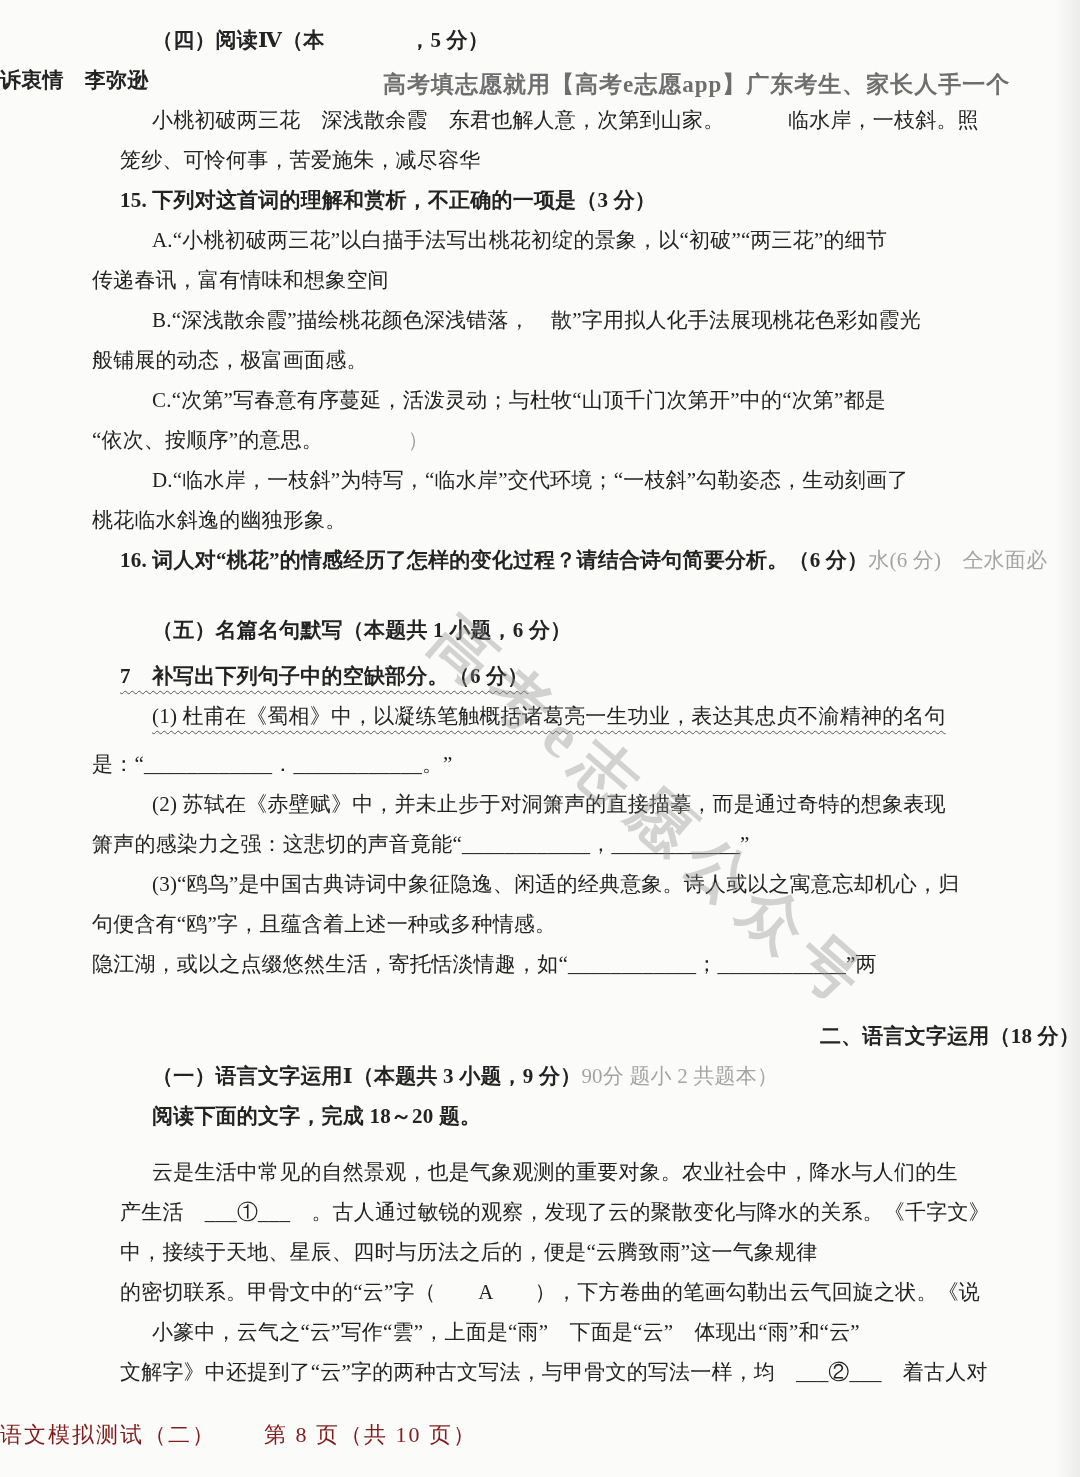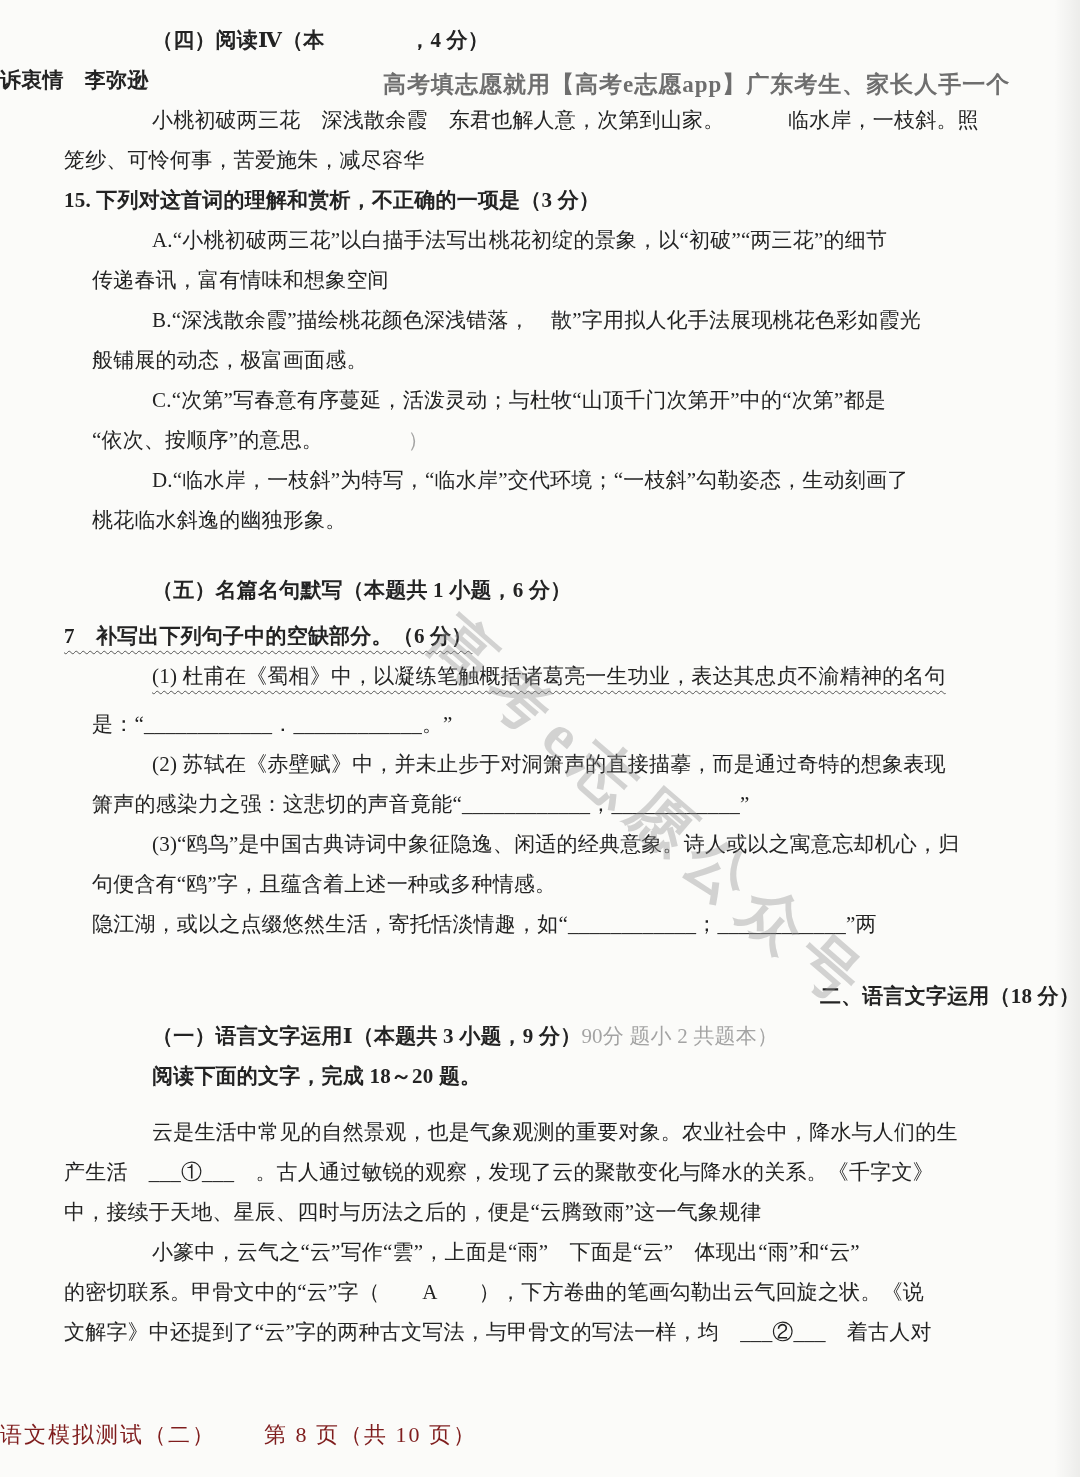--- a/index.html
+++ b/index.html
@@ -15,21 +15,21 @@
   .page::after{ 
     content:"";position:absolute;top:0;right:0;width:26px;height:100%;
     background:linear-gradient(to right, rgba(0,0,0,0), rgba(0,0,0,0.06));
     pointer-events:none;
   }
   .doc{position:absolute;left:0;top:0;width:100%;padding-top:20px;}
   .line{
     font-size:21px;line-height:40px;white-space:nowrap;
     letter-spacing:0.2px;
   }
-  .i0{padding-left:64px}
+  .i0{padding-left:120px}
   .i1{padding-left:152px}
   .i2{padding-left:92px}
   .b{font-weight:bold}
   .c{text-align:left;padding-left:0}
   .wavy{text-decoration:underline wavy 1px rgba(40,40,40,.75);text-underline-offset:7px}
   .ghost{color:#8e8e8e;opacity:.8;font-weight:normal}
   .wm-top{
     position:absolute;top:69px;left:383px;
     font-size:23px;color:#6e6e6e;letter-spacing:1px;white-space:nowrap;
     font-family:"Liberation Serif","DejaVu Serif",serif;
@@ -44,48 +44,49 @@
   .footer{
     position:absolute;top:1420px;left:0;width:100%;
     text-align:left;font-size:22px;letter-spacing:2px;color:#7f1d1d;
   }
 </style>
 </head>
 <body>
 
 <div class="page">
   <div class="doc" id="doc">
-      <div class="line i1 b">（四）阅读Ⅳ（本　　　　，4 分）</div>
+      <div class="line i1 b">（四）阅读Ⅳ（本　　　　，5 分）</div>
       <div class="line i0 b c">诉衷情　李弥逊</div>
       <div class="line i1">小桃初破两三花　深浅散余霞　东君也解人意，次第到山家。　　　临水岸，一枝斜。照</div>
       <div class="line i0">笼纱、可怜何事，苦爱施朱，减尽容华</div>
       <div class="line i0 b">15. 下列对这首词的理解和赏析，不正确的一项是（3 分）</div>
       <div class="line i1">A.“小桃初破两三花”以白描手法写出桃花初绽的景象，以“初破”“两三花”的细节</div>
       <div class="line i2">传递春讯，富有情味和想象空间</div>
       <div class="line i1">B.“深浅散余霞”描绘桃花颜色深浅错落，　散”字用拟人化手法展现桃花色彩如霞光</div>
       <div class="line i2">般铺展的动态，极富画面感。</div>
       <div class="line i1">C.“次第”写春意有序蔓延，活泼灵动；与杜牧“山顶千门次第开”中的“次第”都是</div>
       <div class="line i2">“依次、按顺序”的意思。<span class="ghost">　　　　）</span></div>
       <div class="line i1">D.“临水岸，一枝斜”为特写，“临水岸”交代环境；“一枝斜”勾勒姿态，生动刻画了</div>
       <div class="line i2">桃花临水斜逸的幽独形象。</div>
+      <div class="line i0 b">16. 词人对“桃花”的情感经历了怎样的变化过程？请结合诗句简要分析。（6 分）<span class="ghost">水(6 分)　仝水面必</span></div>
       <div class="line i1 b" style="margin-top: 30px;">（五）名篇名句默写（本题共 1 小题，6 分）</div>
       <div class="line i0 b wavy" style="margin-top: 6px;">7　补写出下列句子中的空缺部分。（6 分）</div>
       <div class="line i1 wavy">(1) 杜甫在《蜀相》中，以凝练笔触概括诸葛亮一生功业，表达其忠贞不渝精神的名句</div>
       <div class="line i2" style="margin-top: 8px;">是：“____________．____________。”</div>
       <div class="line i1">(2) 苏轼在《赤壁赋》中，并未止步于对洞箫声的直接描摹，而是通过奇特的想象表现</div>
       <div class="line i2">箫声的感染力之强：这悲切的声音竟能“____________，____________”</div>
       <div class="line i1">(3)“鸥鸟”是中国古典诗词中象征隐逸、闲适的经典意象。诗人或以之寓意忘却机心，归</div>
       <div class="line i2">句便含有“鸥”字，且蕴含着上述一种或多种情感。</div>
       <div class="line i2">隐江湖，或以之点缀悠然生活，寄托恬淡情趣，如“____________；____________”两</div>
       <div class="line i0 b" style="margin-top: 32px; text-align: right;">二、语言文字运用（18 分）</div>
       <div class="line i1 b">（一）语言文字运用Ⅰ（本题共 3 小题，9 分）<span class="ghost">90分 题小 2 共题本）</span></div>
       <div class="line i1 b">阅读下面的文字，完成 18～20 题。</div>
       <div class="line i1" style="margin-top: 16px;">云是生活中常见的自然景观，也是气象观测的重要对象。农业社会中，降水与人们的生</div>
       <div class="line i0">产生活　___①___　。古人通过敏锐的观察，发现了云的聚散变化与降水的关系。《千字文》</div>
       <div class="line i0">中，接续于天地、星辰、四时与历法之后的，便是“云腾致雨”这一气象规律</div>
+      <div class="line i0">的密切联系。甲骨文中的“云”字（　　A　　），下方卷曲的笔画勾勒出云气回旋之状。《说</div>
       <div class="line i1">小篆中，云气之“云”写作“雲”，上面是“雨”　下面是“云”　体现出“雨”和“云”</div>
-      <div class="line i0">的密切联系。甲骨文中的“云”字（　　A　　），下方卷曲的笔画勾勒出云气回旋之状。《说</div>
       <div class="line i0">文解字》中还提到了“云”字的两种古文写法，与甲骨文的写法一样，均　___②___　着古人对</div>
     </div>
   <div class="wm-top">高考填志愿就用【高考e志愿app】广东考生、家长人手一个</div>
   <div class="wm-diag">高考e志愿公众号</div>
   <div class="footer">语文模拟测试（二）　　第 8 页（共 10 页）</div>
 </div>
 
 </body></html>

